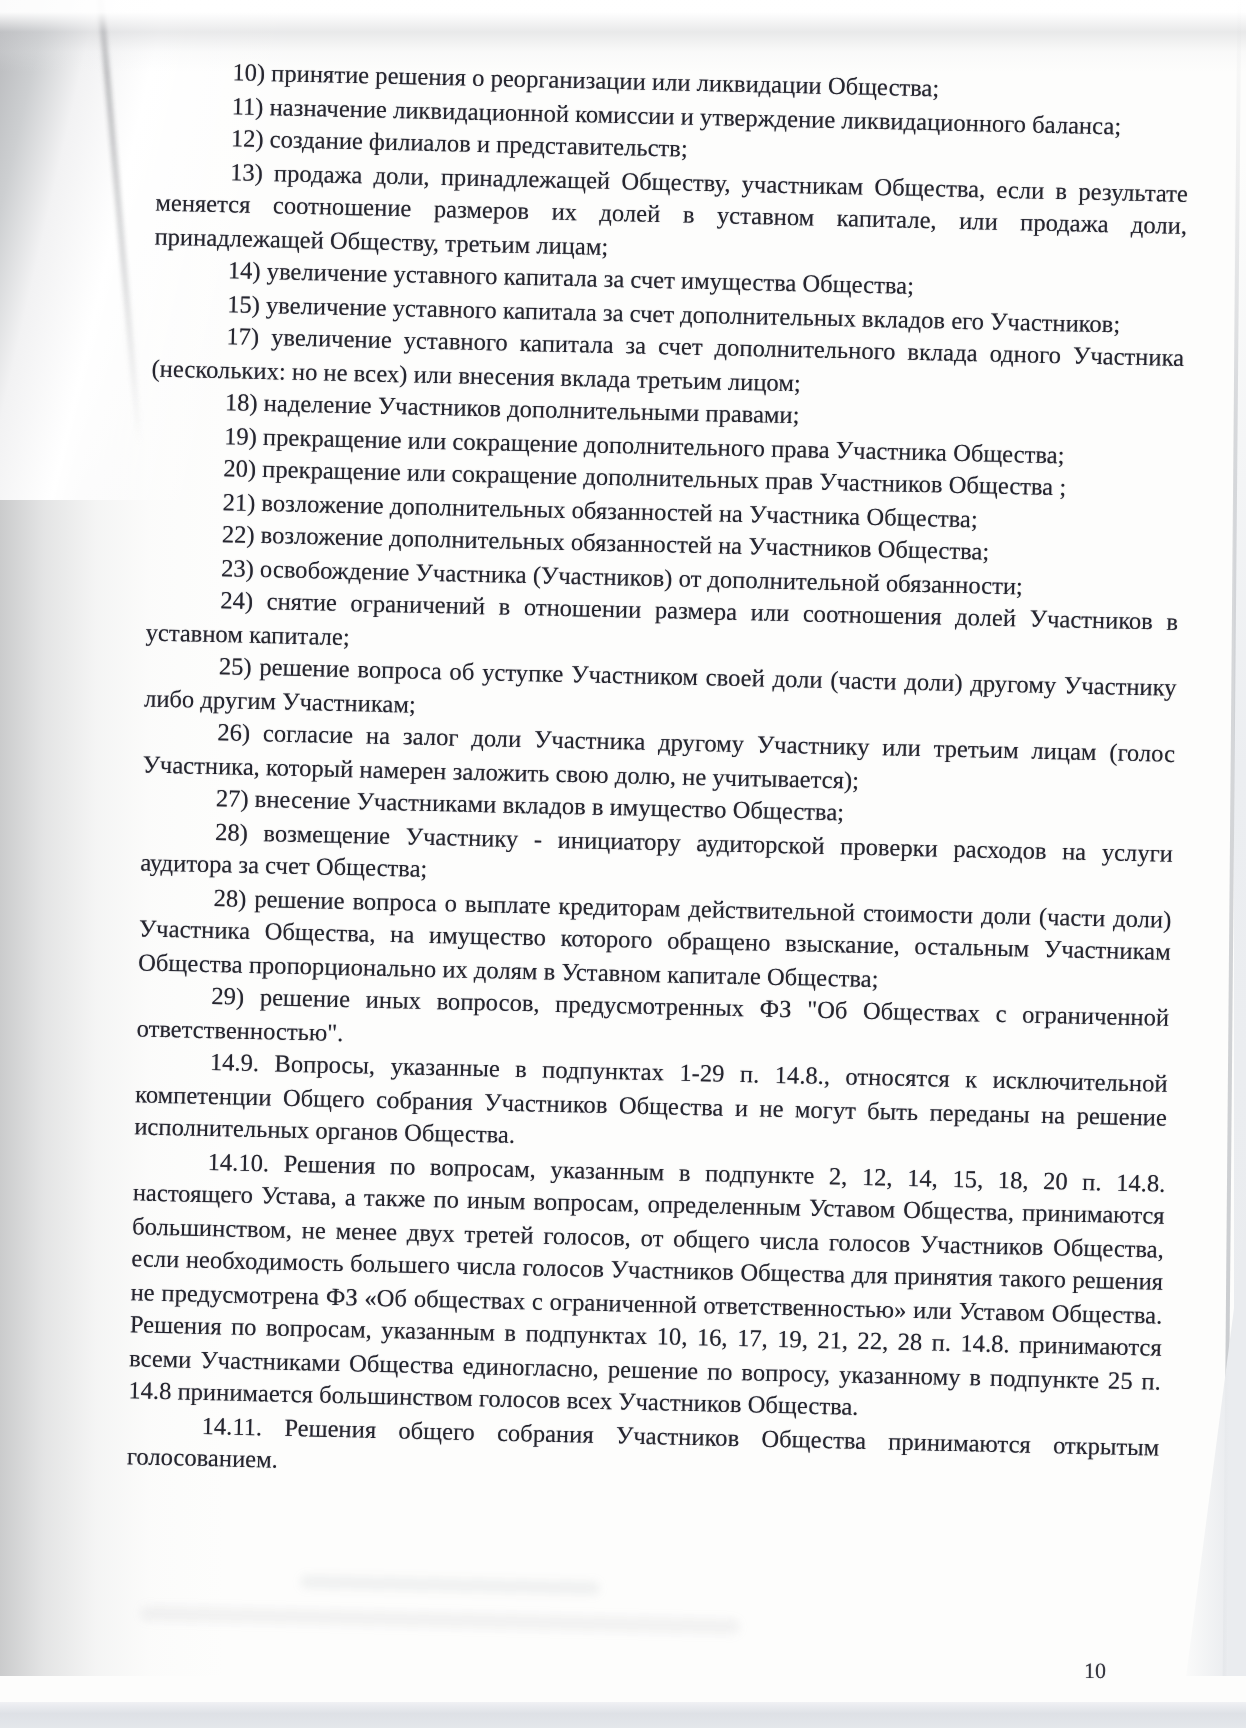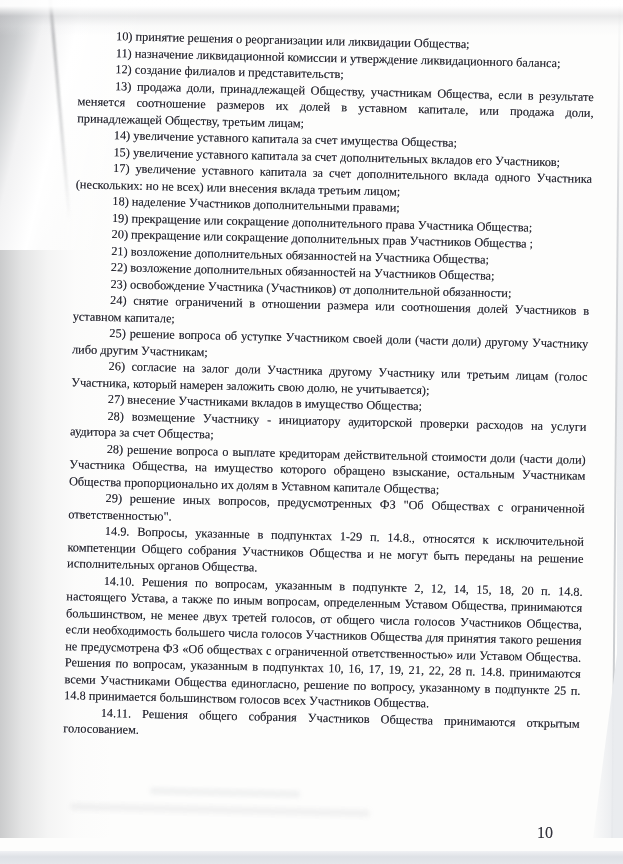--- a/index.html
+++ b/index.html
@@ -120,21 +120,21 @@
     position: absolute;
     border-radius: 4px;
     filter: blur(2px);
     transform: rotate(1.3deg);
   }
   .bleed.b1 { left: 150px; top: 789px; width: 150px; height: 7px; background: rgba(128,133,148,0.10); }
   .bleed.b2 { left: 70px;  top: 806px; width: 300px; height: 8px; background: rgba(128,133,148,0.09); }
   .page-number {
     position: absolute;
     right: 70px; bottom: 9px;
-    font-size: 16px;
+    font-size: 11px;
     color: #35353e;
     text-shadow: 0 0 0.5px rgba(40,42,58,0.5);
   }
 </style>
 </head>
 <body>
 
 <div class="paper">
   <div class="gutter-shadow"></div>
   <div class="corner-curl"></div>

